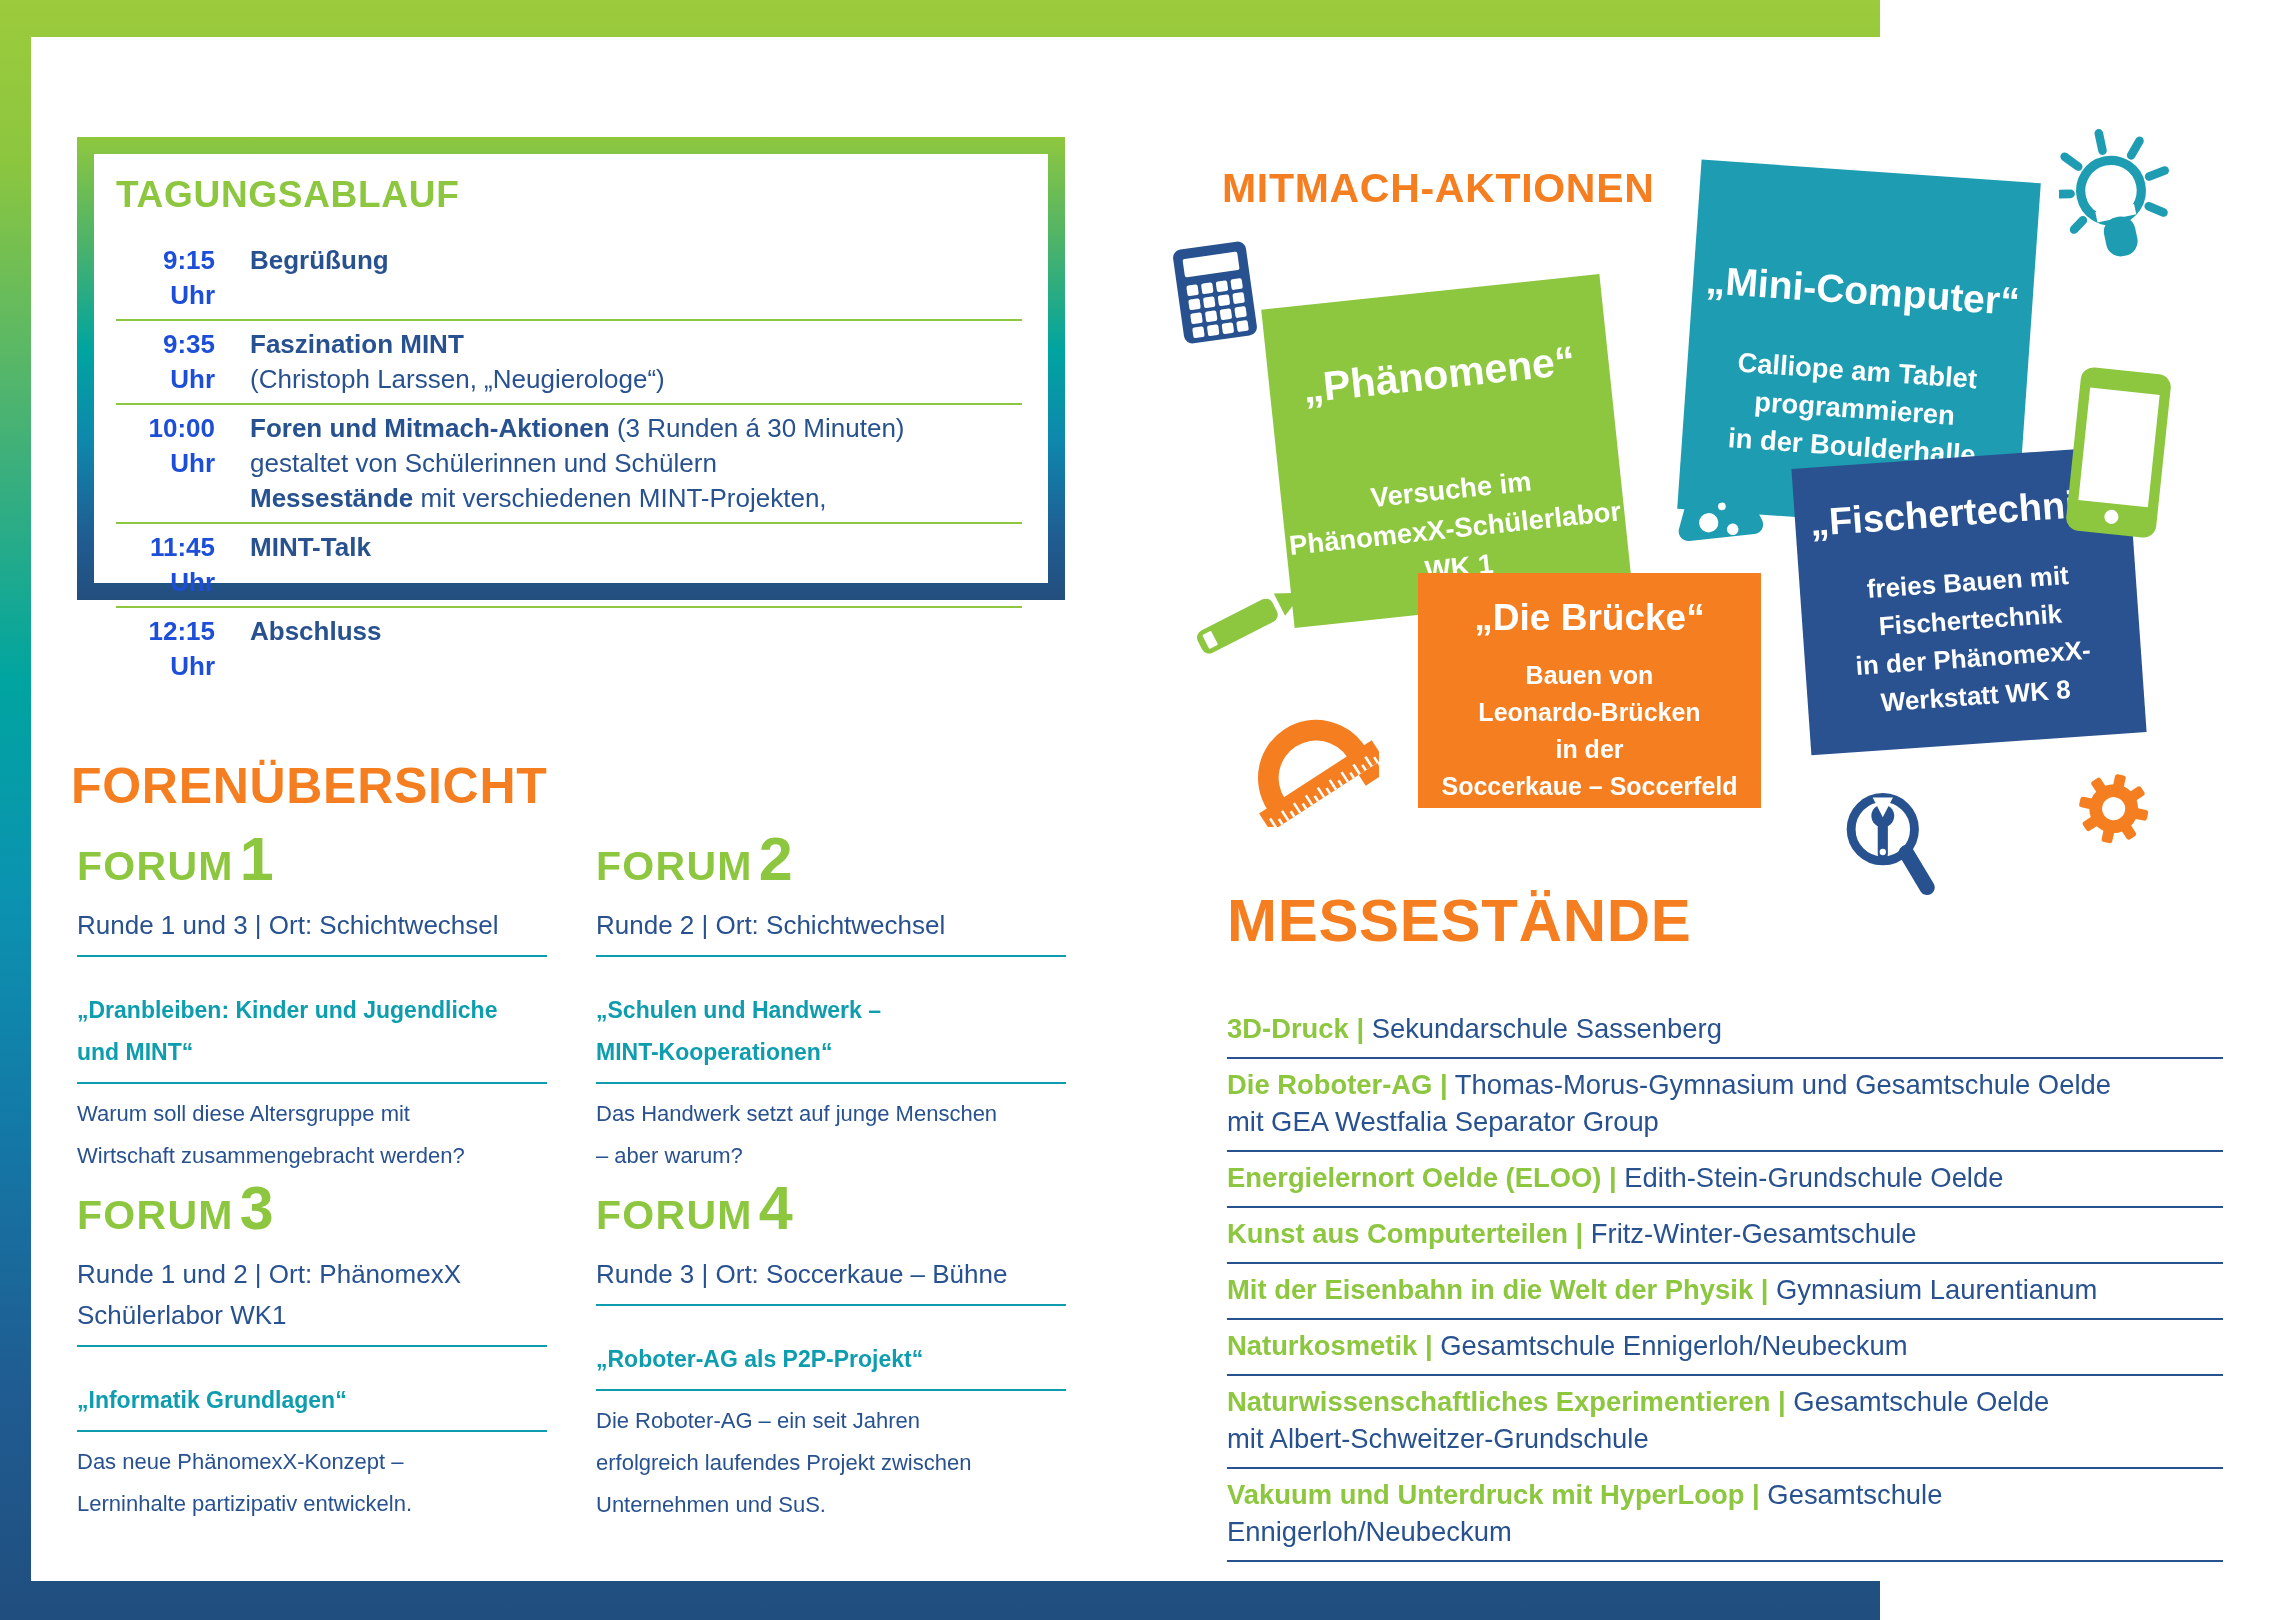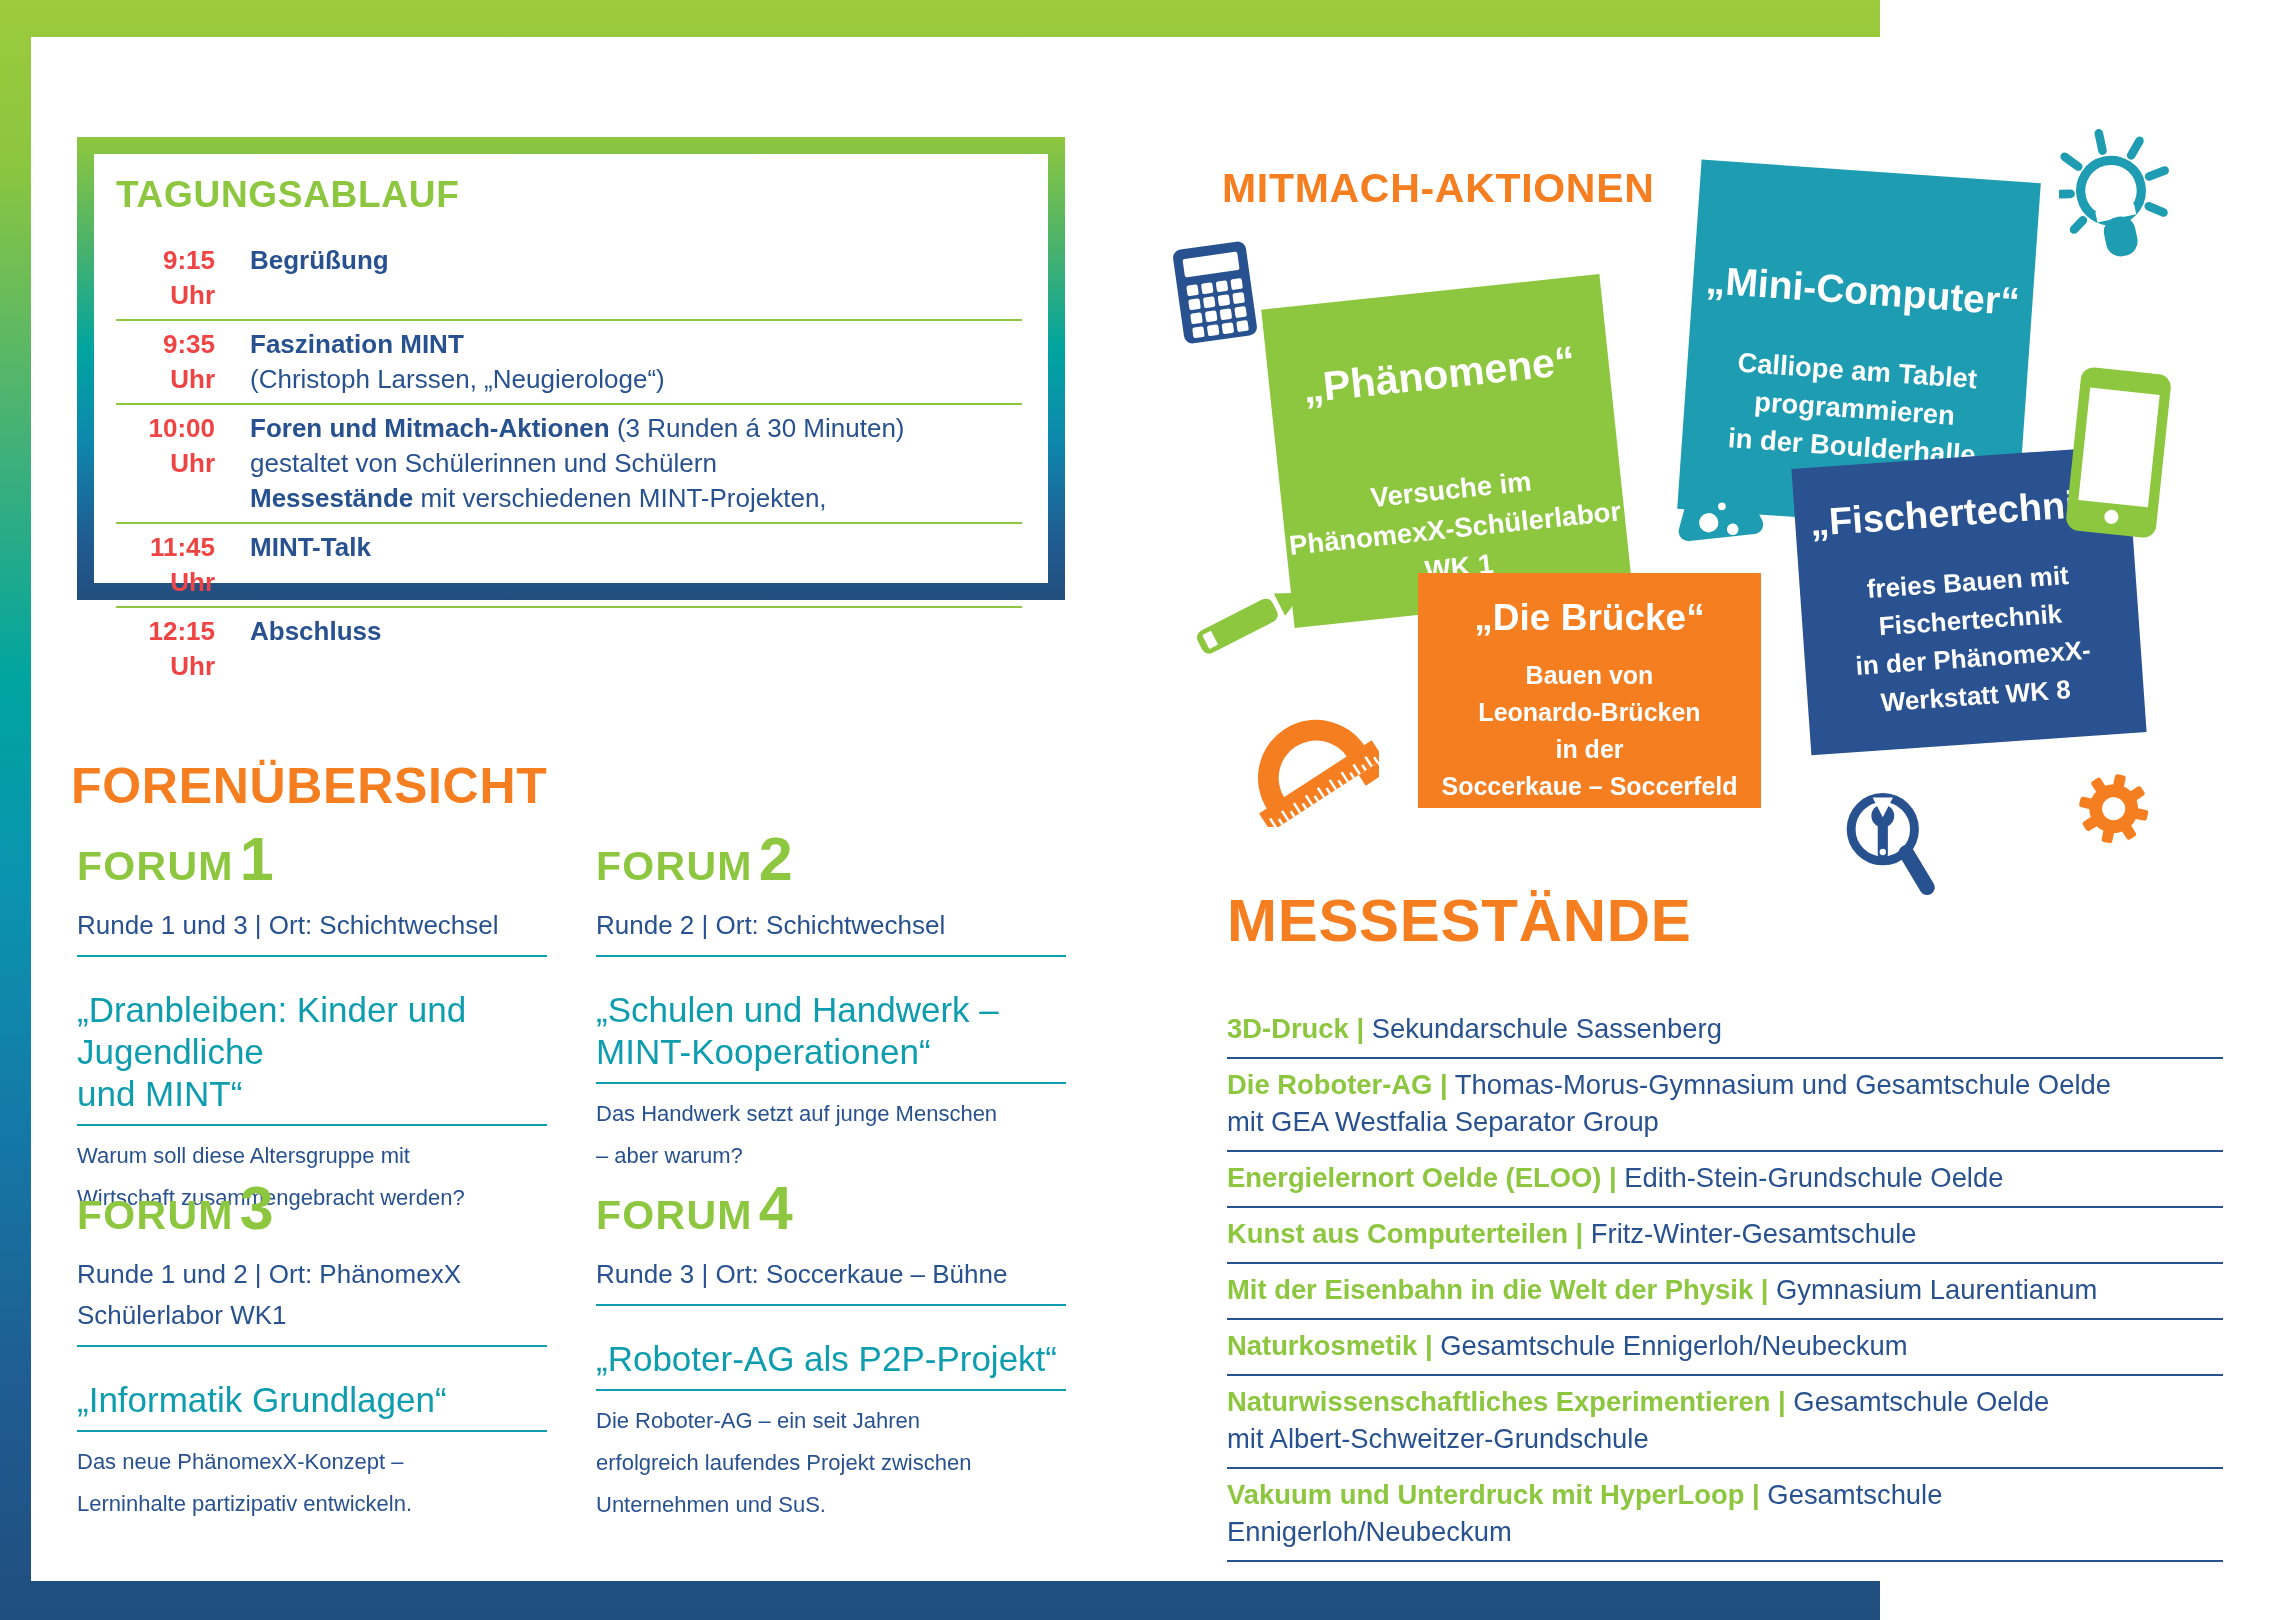--- a/index.html
+++ b/index.html
@@ -13,40 +13,40 @@
   .content{position:absolute;left:31px;top:37px;width:2219px;height:1544px;background:#ffffff;}
 
   
   .schedule-box{position:absolute;left:77px;top:137px;width:988px;height:463px;box-sizing:border-box;
     background:linear-gradient(180deg,#8FC73E 0%,#49B26C 24%,#00A4A0 46%,#0E87AD 66%,#1F5D92 86%,#234E7E 100%);
     padding:17px;}
   .schedule-inner{width:100%;height:100%;background:#fff;box-sizing:border-box;padding:14.4px 26px 0 22px;}
   .schedule-title{font-size:37px;font-weight:bold;color:#8DC63F;letter-spacing:0.7px;margin:5.2px 0 22px 0;}
   .srow{display:flex;padding:5.9px 0;border-bottom:2px solid #8DC63F;}
   .srow:last-child{border-bottom:none;}
-  .stime{flex:none;width:99px;text-align:right;color:#ef4444;font-weight:bold;font-size:26px;line-height:35px;}
+  .stime{flex:none;width:99px;text-align:right;color:#1d4ed8;font-weight:bold;font-size:26px;line-height:35px;}
   .sdesc{margin-left:35px;font-size:26px;line-height:35px;color:#28518F;}
   .b{font-weight:bold;}
 
   
   .h-orange{position:absolute;color:#F47E20;font-weight:bold;margin:0;}
   #foren-heading{left:71px;top:757px;font-size:50px;letter-spacing:0.7px;}
   #mitmach-heading{left:1222px;top:165px;font-size:41px;letter-spacing:0.7px;}
   #messe-heading{left:1227px;top:886px;font-size:60px;letter-spacing:0.7px;}
 
   
   .forum{position:absolute;width:470px;}
   #forum-1{left:77px;top:824px;} #forum-2{left:596px;top:824px;}
   #forum-3{left:77px;top:1173px;} #forum-4{left:596px;top:1173px;}
   .forum-head{display:flex;align-items:baseline;gap:6px;color:#8DC63F;}
   .fw{font-size:41px;font-weight:bold;letter-spacing:1.3px;}
   .fn{font-size:61px;font-weight:bold;}
   .forum-round{font-size:26px;color:#28518F;line-height:41px;margin-top:10.5px;white-space:pre-line;}
   .forum-sep{height:2px;background:#0D9DAE;margin:9.1px 0;}
-  .forum-title{font-size:35px;font-weight:normal;color:#0D9DAE;line-height:42px;white-space:pre-line;margin-top:32px;}
+  .forum-title{font-size:23px;font-weight:bold;color:#0D9DAE;line-height:42px;white-space:pre-line;margin-top:32px;}
   .forum-desc{font-size:22px;color:#28518F;line-height:42px;margin-top:6.5px;white-space:pre-line;}
 
   
   .card{position:absolute;color:#fff;text-align:center;font-weight:bold;box-sizing:border-box;}
   .ct{white-space:pre-line;}
   .cb{white-space:pre-line;}
   #card-phaenomene{left:1277px;top:291px;width:340px;height:320px;background:#8DC63F;transform:rotate(-6deg);}
   #card-phaenomene .ct{font-size:41px;margin-top:60px;}
   #card-phaenomene .cb{font-size:27.4px;line-height:39px;margin-top:72px;}
   #card-mini{left:1689px;top:171px;width:340px;height:350px;background:#1E9CB2;transform:rotate(4deg);}

